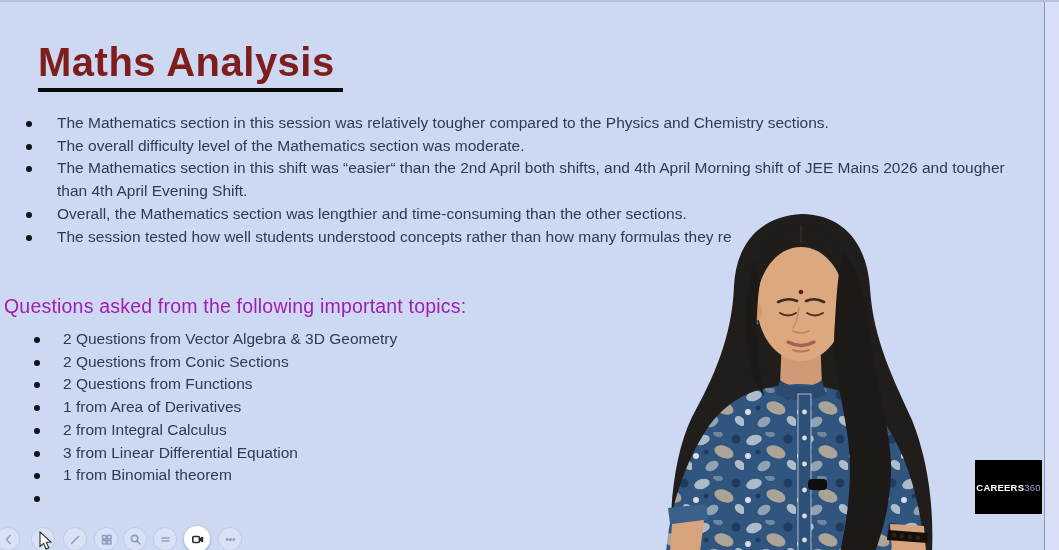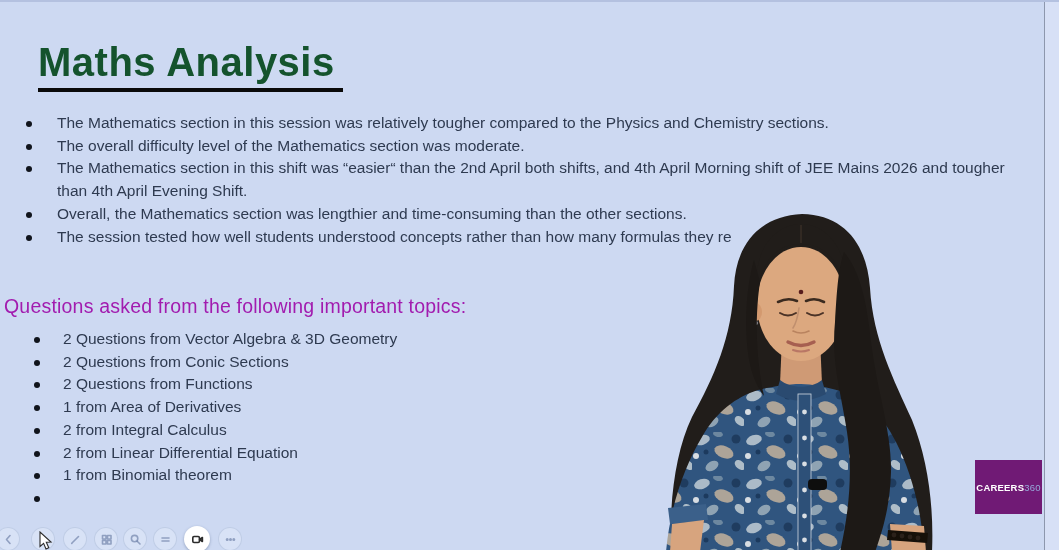--- a/index.html
+++ b/index.html
@@ -8,21 +8,21 @@
     position:relative;
     background:#cdd9f2;
     font-family:"Liberation Sans", sans-serif;
     border-top:2px solid #b4c1e0;
   }
   .right-line { position:absolute; left:1044px; top:0; width:1px; height:550px; background:#8d97ad; }
   .right-strip { position:absolute; left:1045px; top:0; width:14px; height:550px; background:#d7e0f6; }
 
   .slide-title {
     position:absolute; left:38px; top:38px;
-    font-size:40px; font-weight:bold; color:#14532d;
+    font-size:40px; font-weight:bold; color:#7f1d1d;
     letter-spacing:0.5px;
     padding:0 8px 3px 0;
     border-bottom:4px solid #0a0a0a;
     display:inline-block;
   }
 
   ul.blist { position:absolute; list-style:none; }
   .blist-main { left:0; top:110px; width:1008px; }
   .blist-topics { left:0; top:326px; width:660px;padding-left:6px; }
   .brow { display:flex; align-items:flex-start; font-size:15.5px; line-height:22.7px; color:#2e3a50; }
@@ -33,21 +33,21 @@
 
   .topics-heading {
     position:absolute; left:4px; top:293px;
     font-size:19.5px; color:#a21caf; letter-spacing:0.2px;
   }
 
   .presenter { position:absolute; left:640px; top:210px; width:310px; height:340px; }
 
   .logo {
     position:absolute; left:975px; top:458px; width:67px; height:54px;
-    background:#701a75;
+    background:#000000;
     display:flex; align-items:center; justify-content:center;
     font-size:9.5px; font-weight:bold; letter-spacing:0.2px;
     white-space:nowrap;
   }
   .logo .brand-main { color:#ffffff; }
   .logo .brand-suffix { color:#96a8da; font-weight:normal; }
 
   .tbbtn {
     position:absolute; top:525px; width:24px; height:24px; border-radius:50%;
     background:rgba(242,247,255,0.30);
@@ -111,21 +111,21 @@
   <li class="brow">
       <span class="bdot"></span>
       <span class="btxt">1 from Area of Derivatives</span>
     </li>
   <li class="brow">
       <span class="bdot"></span>
       <span class="btxt">2 from Integral Calculus</span>
     </li>
   <li class="brow">
       <span class="bdot"></span>
-      <span class="btxt">2 from Linear Differential Equation</span>
+      <span class="btxt">3 from Linear Differential Equation</span>
     </li>
   <li class="brow">
       <span class="bdot"></span>
       <span class="btxt">1 from Binomial theorem</span>
     </li>
   <li class="brow">
       <span class="bdot"></span>
     </li>
 </ul>
 

